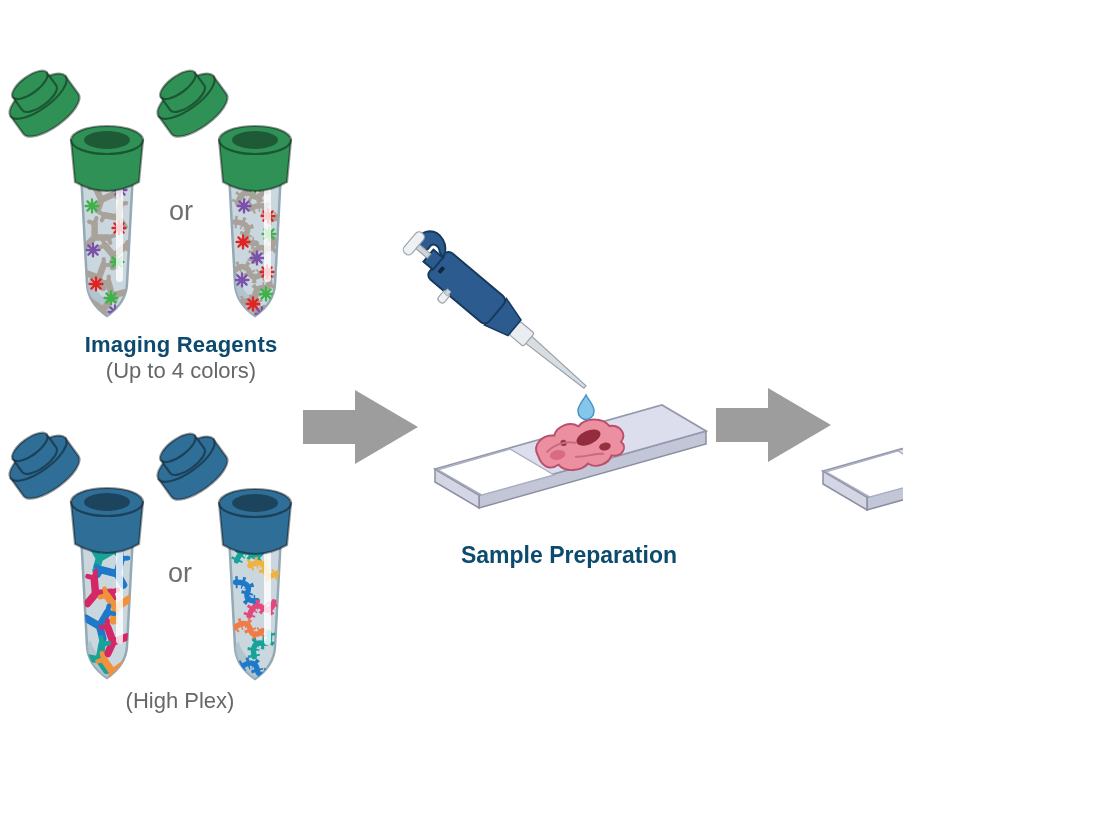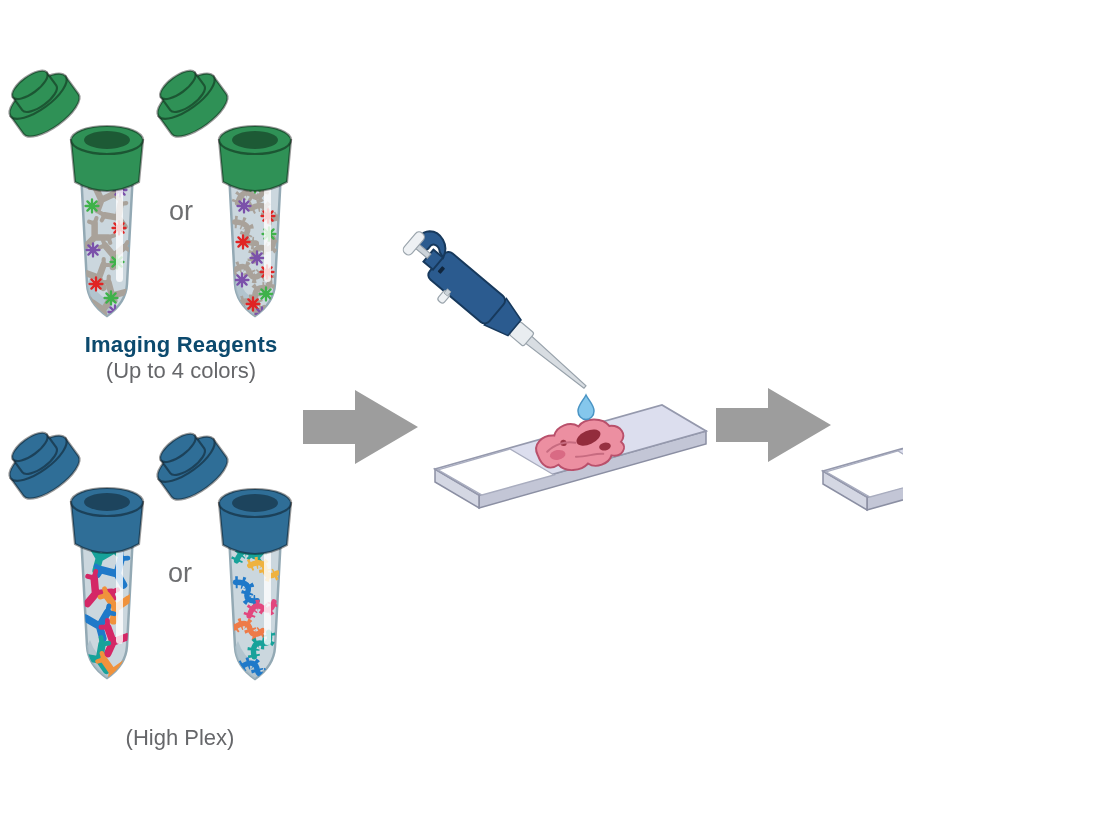--- a/index.html
+++ b/index.html
@@ -206,15 +206,16 @@
     <ellipse cx="-4" cy="9" rx="6.5" ry="4.5" fill="#6a3090" stroke="#000" stroke-width="1"></ellipse>
     <ellipse cx="33" cy="-5" rx="4.5" ry="3.5" fill="#6a3090" stroke="#000" stroke-width="1"></ellipse>
     <circle cx="-27" cy="2" r="3" fill="#6a3090" stroke="#000" stroke-width="1"></circle>
   </g>
 </svg>
 
   <div class="lbl or" style="left:181px;top:196px;">or</div>
   <div class="lbl title" style="left:181px;top:332px;">Imaging Reagents</div>
   <div class="lbl sub" style="left:181px;top:358px;">(Up to 4 colors)</div>
   <div class="lbl or" style="left:180px;top:558px;">or</div>
-  <div class="lbl sub" style="left:180px;top:725px;">(High Plex)</div>
+  <div class="lbl sub" style="left:180px;top:688px;">(High Plex)</div>
+  <div class="lbl caption" style="left:569px;top:542px;">Sample Preparation</div>
 
 </div>
 
 </body></html>

